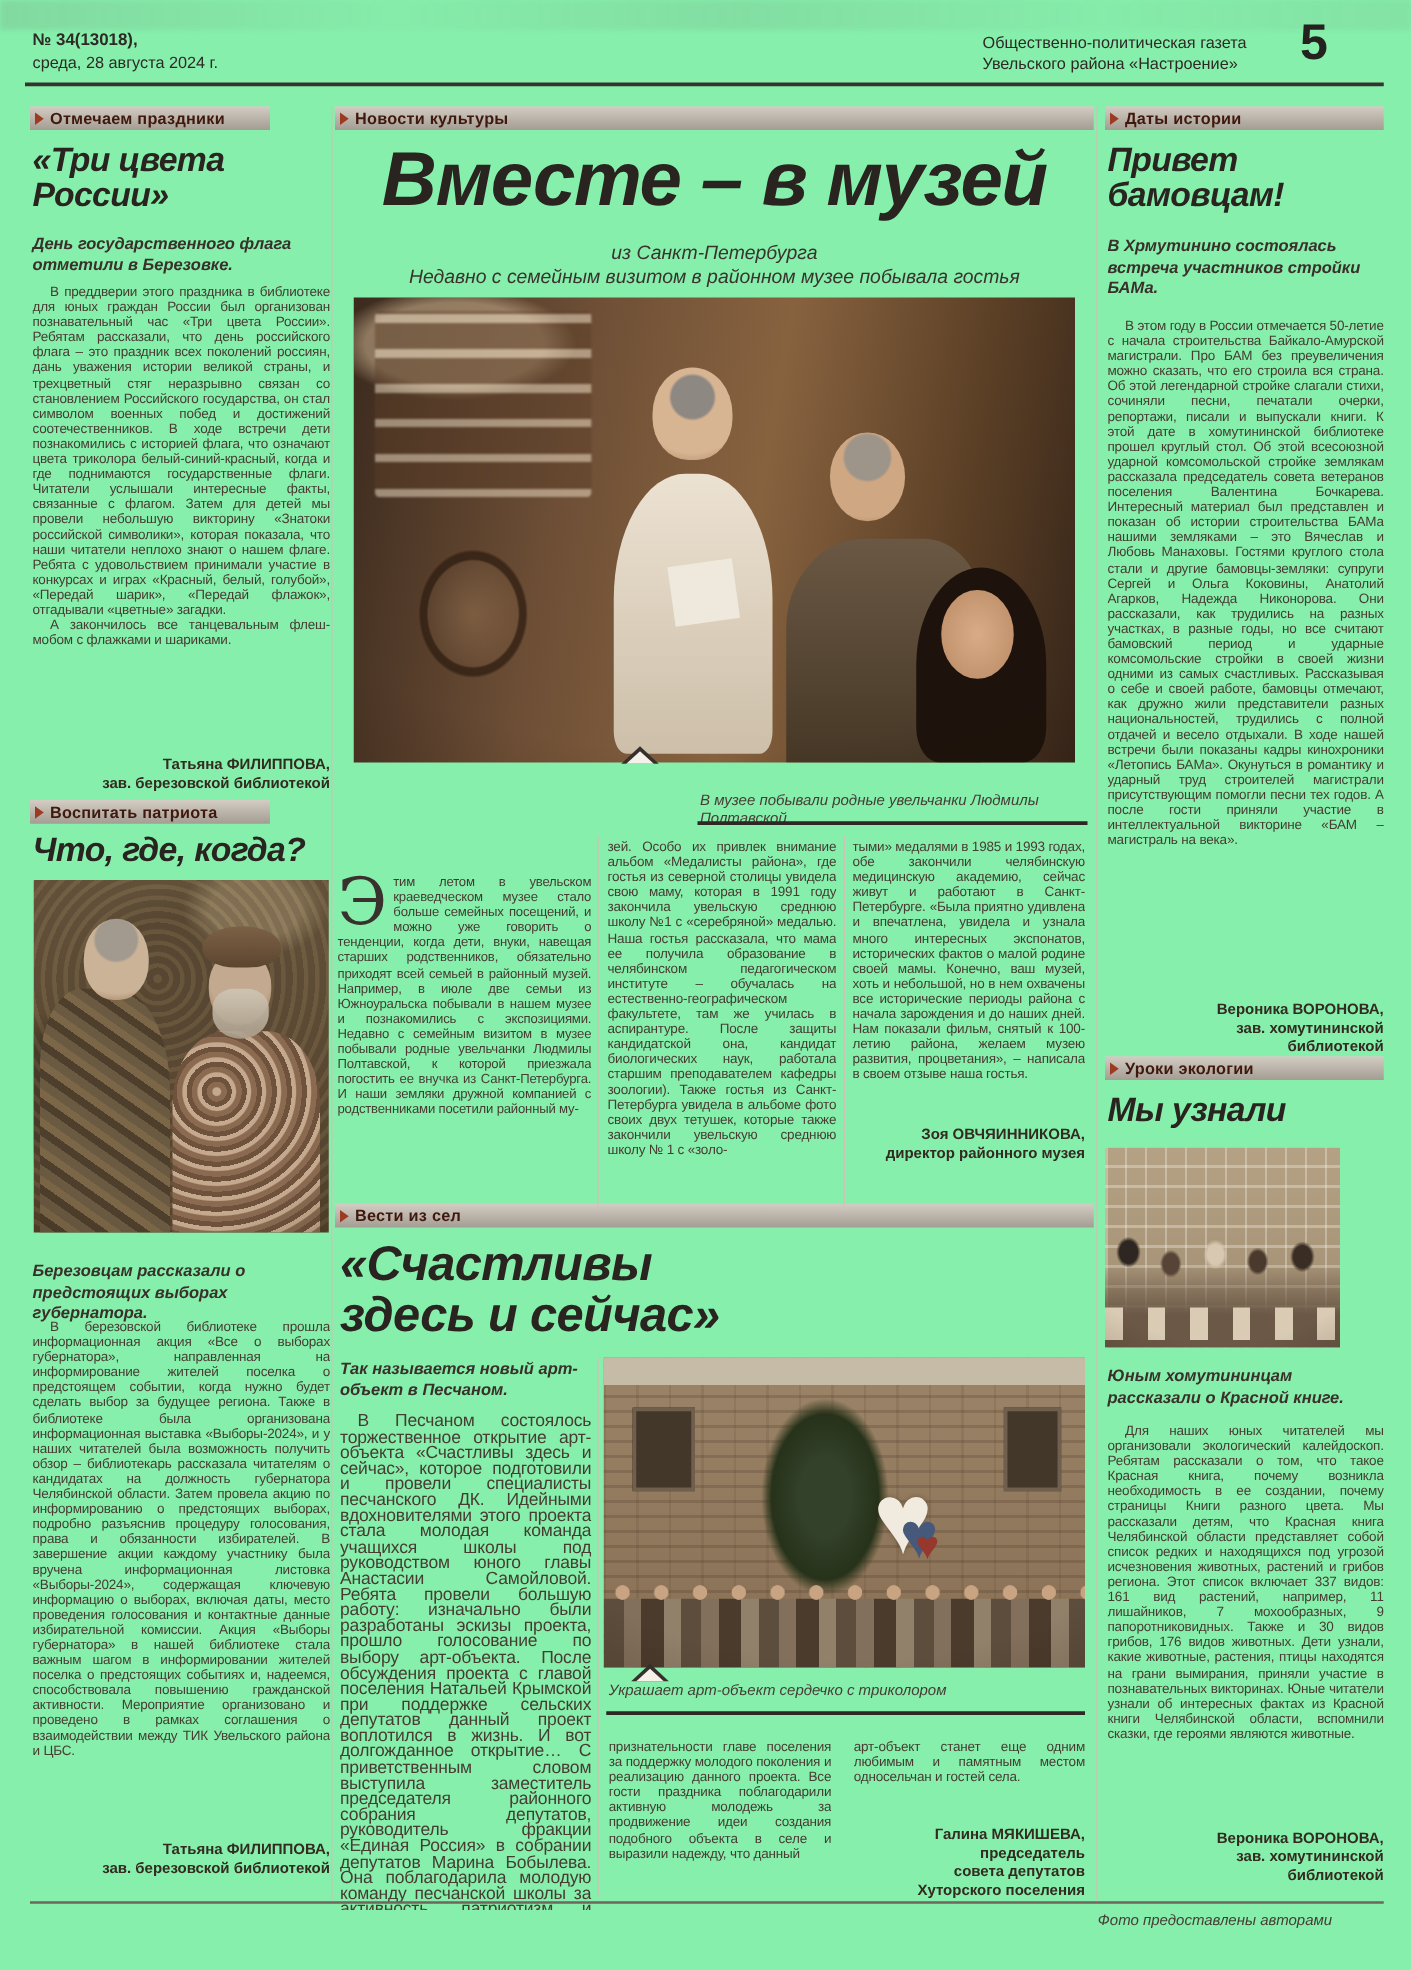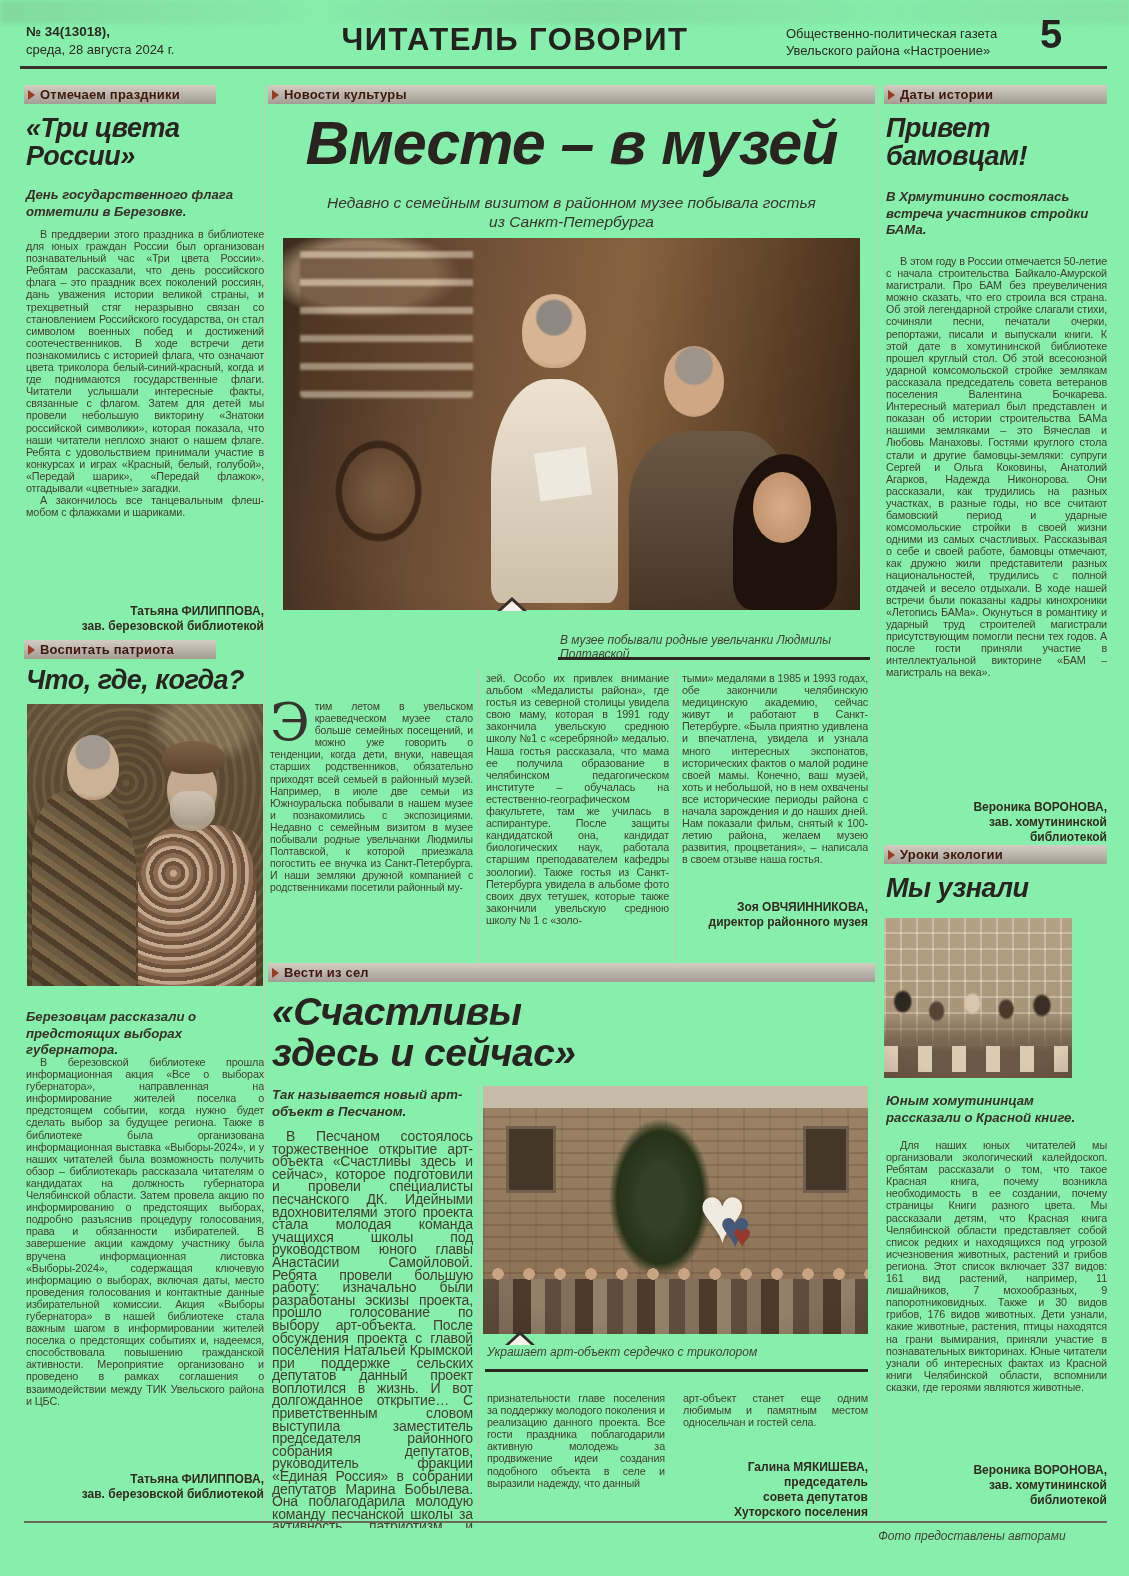--- a/index.html
+++ b/index.html
@@ -191,21 +191,20 @@
       background:repeating-linear-gradient(90deg, #d9cbb4 0 14px, rgba(0,0,0,0) 14px 34px); }
 </style>
 </head>
 <body>
 
 <div class="page">
   <div class="scan-top"></div>
 
   <div class="hdr-issue">№ 34(13018),</div>
   <div class="hdr-date">среда, 28 августа 2024 г.</div>
-  <div class="hdr-title">ЧИТАТЕЛЬ ГОВОРИТ</div>
   <div class="hdr-paper">
     <div>Общественно-политическая газета</div>
     <div>Увельского района «Настроение»</div>
   </div>
   <div class="hdr-page">5</div>
   <div class="hdr-rule"></div>
 
   <div class="bar" id="bar-holidays">Отмечаем праздники</div>
   <div class="bar" id="bar-culture">Новости культуры</div>
   <div class="bar" id="bar-history">Даты истории</div>
@@ -248,22 +247,22 @@
   <div class="body indent" id="b-bers">
     <p>В березовской библиотеке прошла информационная акция «Все о выборах губернатора», направленная на информирование жителей поселка о предстоящем событии, когда нужно будет сделать выбор за будущее региона. Также в библиотеке была организована информационная выставка «Выборы-2024», и у наших читателей была возможность получить обзор – библиотекарь рассказала читателям о кандидатах на должность губернатора Челябинской области. Затем провела акцию по информированию о предстоящих выборах, подробно разъяснив процедуру голосования, права и обязанности избирателей. В завершение акции каждому участнику была вручена информационная листовка «Выборы-2024», содержащая ключевую информацию о выборах, включая даты, место проведения голосования и контактные данные избирательной комиссии. Акция «Выборы губернатора» в нашей библиотеке стала важным шагом в информировании жителей поселка о предстоящих событиях и, надеемся, способствовала повышению гражданской активности. Мероприятие организовано и проведено в рамках соглашения о взаимодействии между ТИК Увельского района и ЦБС.</p>
   </div>
   <div class="author" id="au-bers">
     <div>Татьяна ФИЛИППОВА,</div>
     <div>зав. березовской библиотекой</div>
   </div>
 
   <div class="h1" id="t-vmeste">Вместе – в музей</div>
   <div class="sub">
+    <div>из Санкт-Петербурга</div>
     <div>Недавно с семейным визитом в районном музее побывала гостья</div>
-    <div>из Санкт-Петербурга</div>
   </div>
   <div class="photo" id="ph-museum">
     <div class="shape m-shelf"></div>
     <div class="shape m-wheel"></div>
     <div class="shape m-woman-body"></div>
     <div class="shape m-woman-head"></div>
     <div class="shape m-paper"></div>
     <div class="shape m-man-torso"></div>
     <div class="shape m-man-head"></div>
     <div class="shape m-girl-hair"></div>

